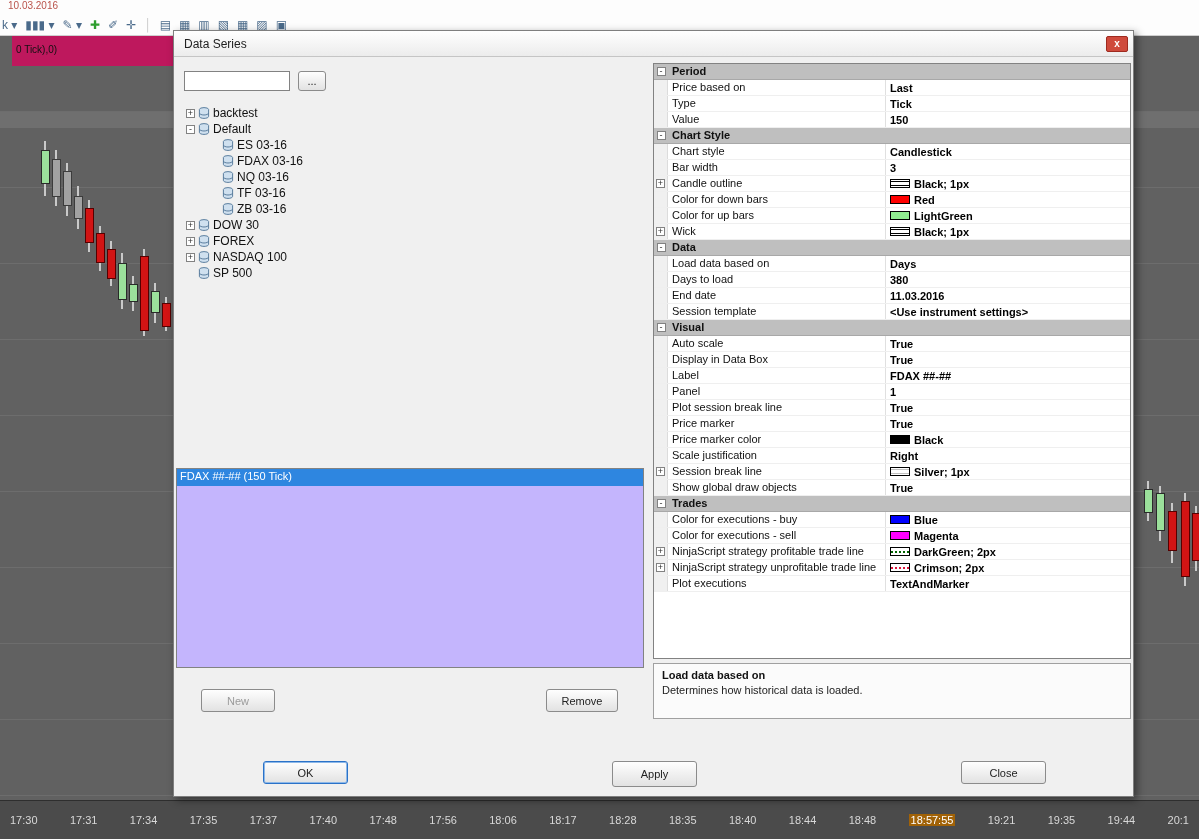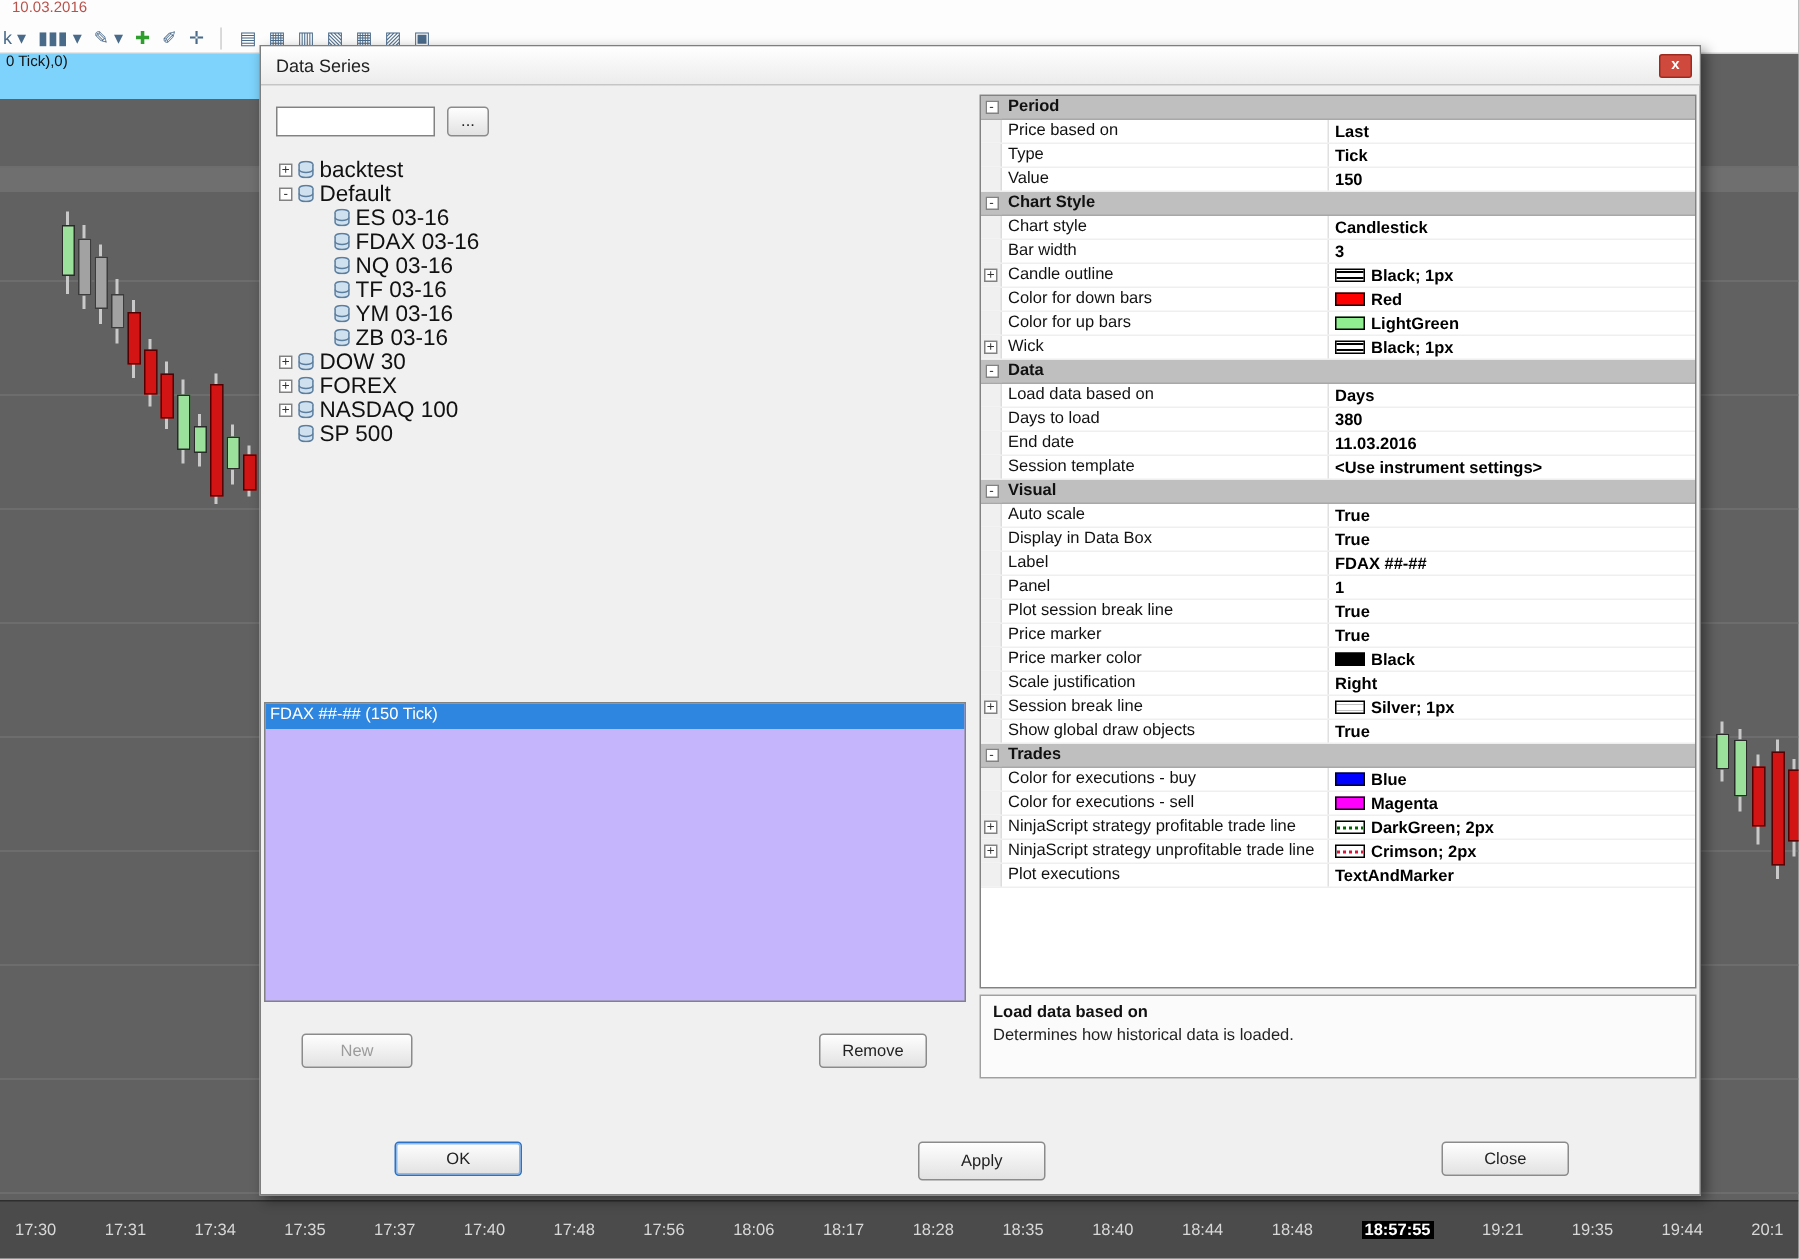--- a/index.html
+++ b/index.html
@@ -12,52 +12,52 @@
   .datelabel{font-size:10px;color:#b9524a}
   .iconrow{height:23px;display:flex;align-items:center;gap:8px;padding-left:2px}
   .tb-icon{font-size:12px;color:#4a6a8a;cursor:default;line-height:18px}
   .tb-icon.green{color:#2f9e2f}
   .tb-icon.sep{color:#c8c8c8}
 
   
   .chart{position:absolute;left:0;top:36px;width:1199px;height:764px;z-index:1;
     background:repeating-linear-gradient(to bottom,transparent 0 75px,#6d6d6d 75px 76px),#616161}
   .band{position:absolute;left:0;top:76px;width:100%;height:16px;background:#757575;opacity:.7}
-  .cornerlabel{position:absolute;left:0;top:36px;width:173px;height:30px;background:#7dd3fc;z-index:2;display:flex;align-items:flex-start;padding:0 0 3px 4px}
+  .cornerlabel{position:absolute;left:12px;top:36px;width:173px;height:30px;background:#be185d;z-index:2;display:flex;align-items:center;padding:0 0 3px 4px}
   .cornerlabel span{font-size:10px;color:#111}
   .candle-layer{position:absolute;inset:0;z-index:2;pointer-events:none}
   .wick{position:absolute;width:2px;background:#c9c9c9}
   .cbody{position:absolute;width:9px;border:1px solid #2a2a2a}
   .cbody.up{background:#9be09b}
   .cbody.down{background:#d21414;border-color:#550000}
   .cbody.gray{background:#a2a2a2;border-color:#3c3c3c}
 
   
   .time-axis{position:absolute;left:0;top:800px;width:1199px;height:39px;background:#4b4b4b;border-top:1px solid #2e2e2e;z-index:3;display:flex;align-items:center;justify-content:space-between;padding:0 10px}
   .tick{font-size:11px;color:#d8d8d8;white-space:nowrap}
-  .tick.now{font-weight:bold;color:#fff;background:#000000;padding:0 2px}
+  .tick.now{font-weight:normal;color:#fff;background:#a16207;padding:0 2px}
 
   
   .dialog{position:absolute;left:173px;top:30px;width:961px;height:767px;background:#f0f0f0;border:1px solid #7f7f7f;z-index:10;box-shadow:3px 3px 8px rgba(0,0,0,.45);font-size:11px}
   .titlebar{position:absolute;left:0;top:0;width:100%;height:26px;background:linear-gradient(#ffffff,#ececec);border-bottom:1px solid #c5c5c5}
   .title{position:absolute;left:10px;top:6px;font-size:12px;color:#222}
   .closebtn{position:absolute;right:5px;top:5px;width:22px;height:16px;background:#cf4a3c;border:1px solid #9e2a1f;border-radius:2px;color:#fff;font-size:10px;font-weight:bold;text-align:center;line-height:14px;cursor:default}
 
   .search{position:absolute;left:10px;top:40px;width:106px;height:20px;border:1px solid #828282;font-size:11px;padding:2px 3px;background:#fff}
   .btn{background:linear-gradient(#fefefe,#e2e2e2);border:1px solid #8b8b8b;border-radius:3px;font-size:11px;color:#222;text-align:center;font-family:"Liberation Sans",sans-serif}
   .browse{position:absolute;left:124px;top:40px;width:28px;height:20px}
 
   .tree{position:absolute;left:10px;top:74px;width:456px;height:356px;overflow:hidden}
   .titem{display:flex;align-items:center;gap:3px;height:16px}
   .titem.lvl0{padding-left:2px}
   .titem.lvl1{padding-left:26px}
   .exp{width:9px;height:9px;border:1px solid #828282;background:#fff;font-size:9px;line-height:6px;text-align:center;color:#333;flex:none;display:inline-block}
   .exp:empty{visibility:hidden}
   .dbicon{flex:none;width:12px;height:12px}
-  .tlabel{font-size:15px;color:#111;white-space:nowrap}
+  .tlabel{font-size:12px;color:#111;white-space:nowrap}
 
   .serieslist{position:absolute;left:2px;top:437px;width:468px;height:200px;background:#c4b5fd;border:1px solid #828282;overflow:hidden}
   .sitem{height:17px;padding:1px 3px;font-size:11px;color:#111;white-space:nowrap}
   .sitem.selected{background:#2e86e0;color:#fff}
 
   .newbtn{position:absolute;left:27px;top:658px;width:74px;height:23px}
   .newbtn.disabled{color:#9b9b9b}
   .removebtn{position:absolute;left:372px;top:658px;width:72px;height:23px}
 
   
@@ -274,29 +274,20 @@
       <div class="titem lvl1">
         <span class="exp"></span>
         <span class="dbicon"><svg width="12" height="12" viewBox="0 0 12 12">
             <ellipse cx="6" cy="2.6" rx="4.6" ry="2" fill="#cfe0ef" stroke="#5b7e9e"></ellipse>
             <path d="M1.4 2.6v6.8c0 1.1 2.06 2 4.6 2s4.6-.9 4.6-2V2.6" fill="#cfe0ef" stroke="#5b7e9e"></path>
             <path d="M1.4 6c0 1.1 2.06 2 4.6 2s4.6-.9 4.6-2" fill="none" stroke="#5b7e9e"></path>
           </svg></span>
         <span class="tlabel">TF 03-16</span>
       </div>
 
-      <div class="titem lvl1">
-        <span class="exp"></span>
-        <span class="dbicon"><svg width="12" height="12" viewBox="0 0 12 12">
-            <ellipse cx="6" cy="2.6" rx="4.6" ry="2" fill="#cfe0ef" stroke="#5b7e9e"></ellipse>
-            <path d="M1.4 2.6v6.8c0 1.1 2.06 2 4.6 2s4.6-.9 4.6-2V2.6" fill="#cfe0ef" stroke="#5b7e9e"></path>
-            <path d="M1.4 6c0 1.1 2.06 2 4.6 2s4.6-.9 4.6-2" fill="none" stroke="#5b7e9e"></path>
-          </svg></span>
-        <span class="tlabel">YM 03-16</span>
-      </div>
 
       <div class="titem lvl1">
         <span class="exp"></span>
         <span class="dbicon"><svg width="12" height="12" viewBox="0 0 12 12">
             <ellipse cx="6" cy="2.6" rx="4.6" ry="2" fill="#cfe0ef" stroke="#5b7e9e"></ellipse>
             <path d="M1.4 2.6v6.8c0 1.1 2.06 2 4.6 2s4.6-.9 4.6-2V2.6" fill="#cfe0ef" stroke="#5b7e9e"></path>
             <path d="M1.4 6c0 1.1 2.06 2 4.6 2s4.6-.9 4.6-2" fill="none" stroke="#5b7e9e"></path>
           </svg></span>
         <span class="tlabel">ZB 03-16</span>
       </div>

